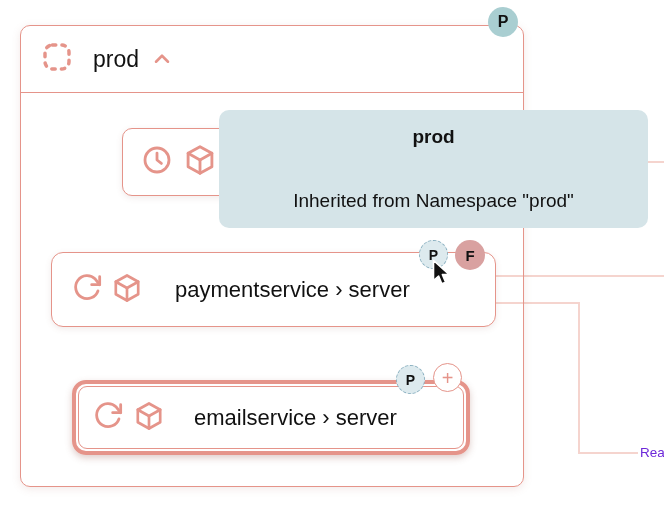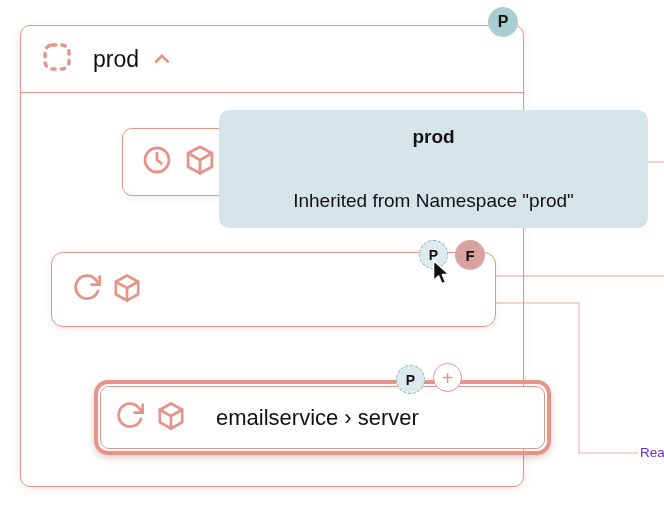--- a/index.html
+++ b/index.html
@@ -44,23 +44,23 @@
   .node { position:absolute; background:#fff; border:1.5px solid #e5948a;
           display:flex; align-items:center; z-index:3; box-sizing:border-box;
           box-shadow:0 2px 6px rgba(140,90,80,0.12); }
   .node-clock   { left:122px; top:128px; width:240px; height:68px; border-radius:10px;
                   padding-left:18px; gap:10px; }
   .node-payment { left:51px; top:252px; width:445px; height:75px; border-radius:12px;
                   padding-left:19px; gap:8px; }
   .node-label { font-size:22px; color:#111; white-space:nowrap; }
   .node-payment .node-label { margin-left:24px; }
 
-  .email-outer { position:absolute; left:72px; top:380px; width:457px; height:75px;
+  .email-outer { position:absolute; left:72px; top:380px; width:398px; height:75px;
                  border:4px solid #e5948a; border-radius:14px; z-index:3;
-                 box-sizing:border-box; box-shadow:0 3px 7px rgba(150,90,80,0.30);margin-left:22px; }
+                 box-sizing:border-box; box-shadow:0 3px 7px rgba(150,90,80,0.30); }
   .email-inner { position:absolute; inset:2px; border:1.5px solid #e5948a; border-radius:9px;
                  background:#fff; display:flex; align-items:center; padding-left:13px;
                  gap:9px; box-sizing:border-box; }
   .email-inner .node-label { margin-left:20px; }
 
   
   .tooltip { position:absolute; left:219px; top:110px; width:429px; height:118px;
              background:#d5e4e8; border-radius:10px; z-index:4; text-align:center;
              color:#111; }
   .tip-title { margin-top:16px; font-size:19px; font-weight:700; }
@@ -125,20 +125,21 @@
         <path d="M20.2 14.2a8.6 8.6 0 1 1-2-8.9l3.3 4.2"></path>
       </svg>
     </span>
     <span class="icn">
       <svg width="32" height="32" viewBox="0 0 24 24" fill="none" stroke="#e5948a" stroke-width="2" stroke-linecap="round" stroke-linejoin="round">
         <polygon points="12 2.6 20.4 7.3 20.4 16.7 12 21.4 3.6 16.7 3.6 7.3"></polygon>
         <polyline points="3.6 7.3 12 12 20.4 7.3"></polyline>
         <line x1="12" y1="12" x2="12" y2="21.4"></line>
       </svg>
     </span>
+    <span class="node-label">paymentservice › server</span>
   </div>
   <div class="badge badge-dashed pos-pay-p">P</div>
   <div class="badge badge-f pos-pay-f">F</div>
 
   <div class="email-outer">
     <div class="email-inner">
       <span class="icn">
         <svg width="32" height="32" viewBox="0 0 24 24" fill="none" stroke="#e5948a" stroke-width="2.1" stroke-linecap="round" stroke-linejoin="round">
           <polyline points="21.5 3.5 21.5 9.5 15.5 9.5"></polyline>
           <path d="M20.2 14.2a8.6 8.6 0 1 1-2-8.9l3.3 4.2"></path>

